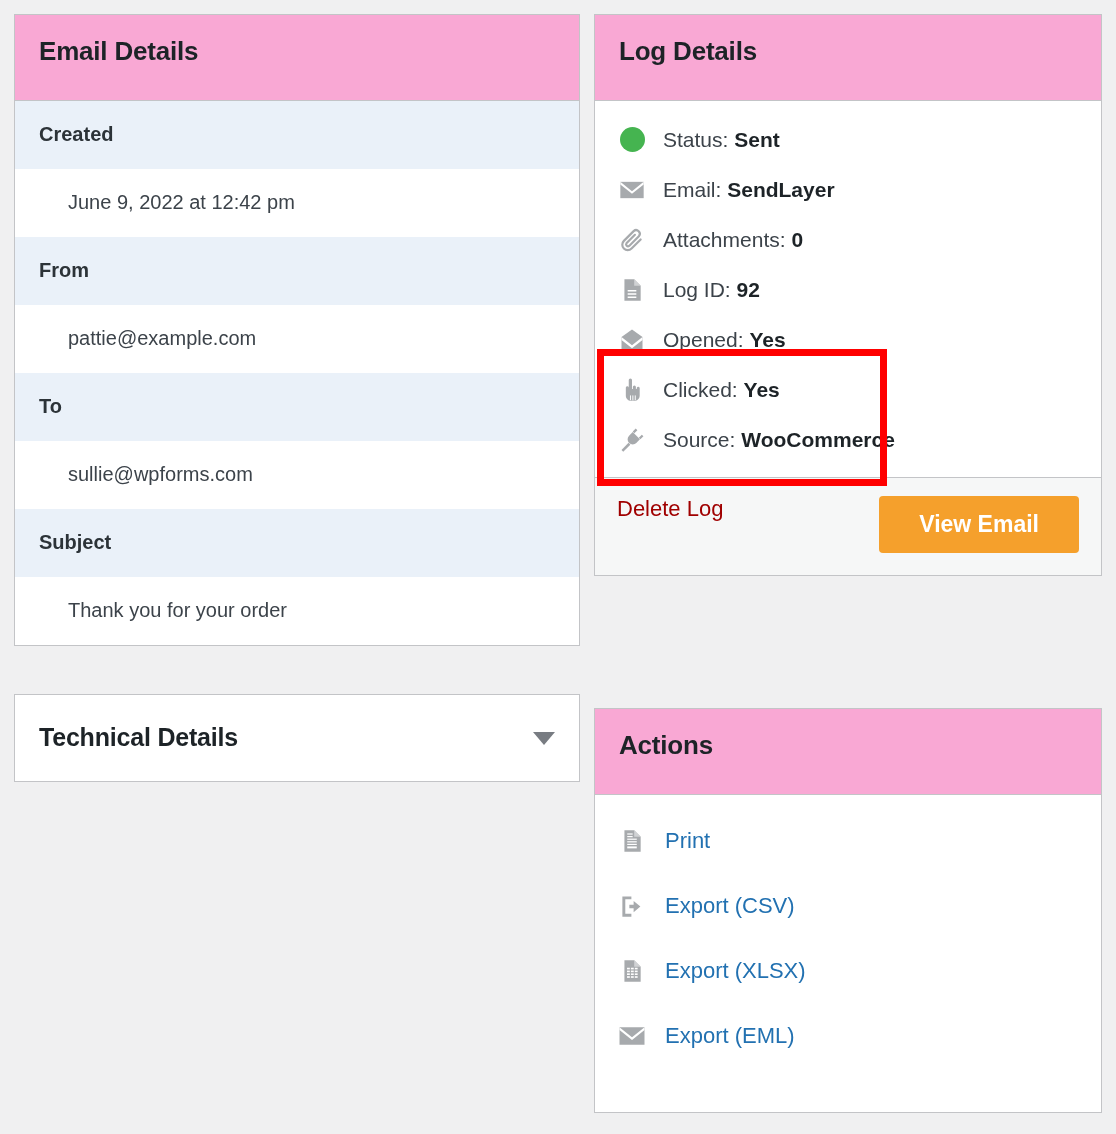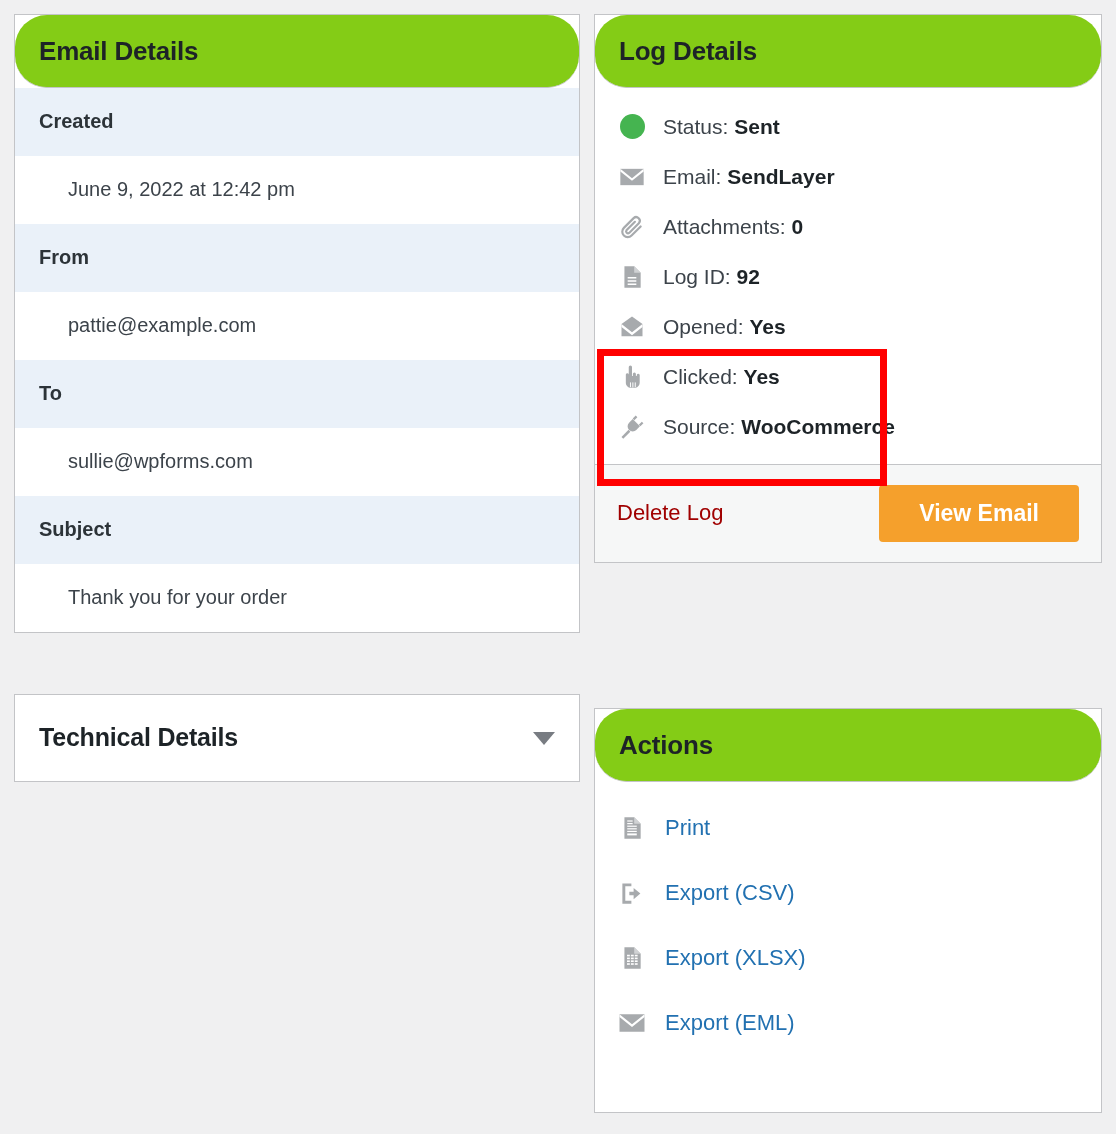--- a/index.html
+++ b/index.html
@@ -22,25 +22,24 @@
   }
 
   
   .panel {
     position: absolute;
     background: #ffffff;
     border: 1px solid #c3c4c7;
     box-sizing: border-box;
   }
   .panel-head {
-    padding: 22px 24px 21px 24px;
+    padding: 22px 24px 34px 24px;
     border-bottom: 1px solid #c3c4c7;
-    background: #84cc16;
-    box-sizing: border-box;
-    border-radius: 32px;
+    background: #f9a8d4;
+    box-sizing: border-box;
   }
   .panel-title {
     font-size: 26px;
     font-weight: bold;
     color: #1d2327;
     letter-spacing: -0.2px;
     line-height: 1.1;
   }
 
   
@@ -153,21 +152,21 @@
     pointer-events: none;
     z-index: 5;
   }
 
   
   .log-footer {
     border-top: 1px solid #c3c4c7;
     background: #f6f7f7;
     padding: 18px 22px;
     display: flex;
-    align-items: center;
+    align-items: flex-start;
     justify-content: space-between;
     box-sizing: border-box;
     height: 98px;
   }
   .delete-link {
     font-size: 22px;
     color: #a00000;
     text-decoration: none;
     cursor: pointer;
   }

